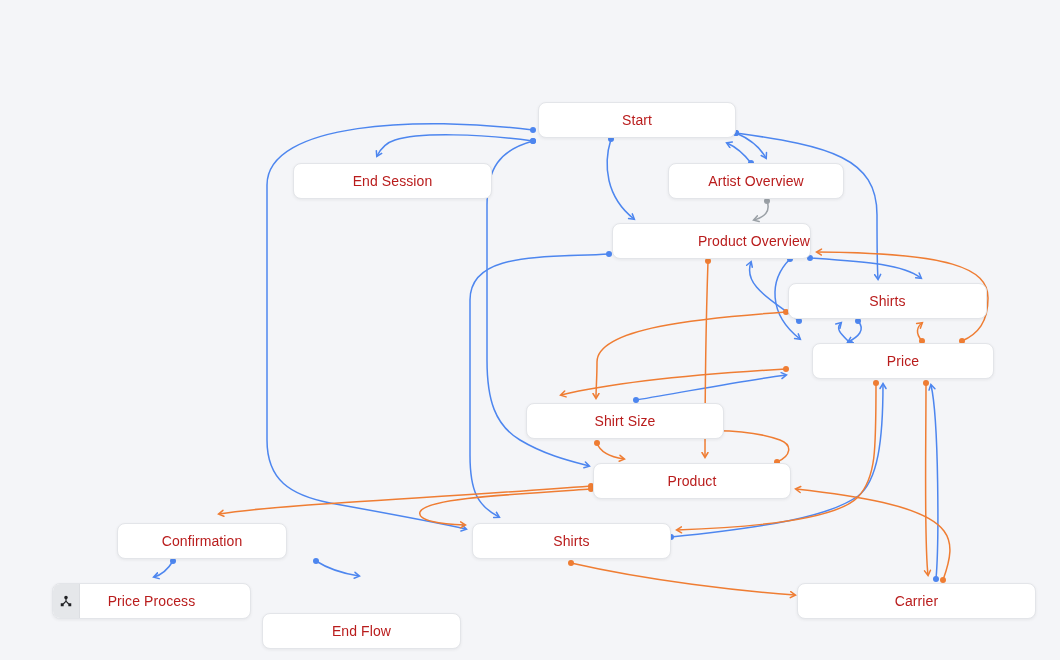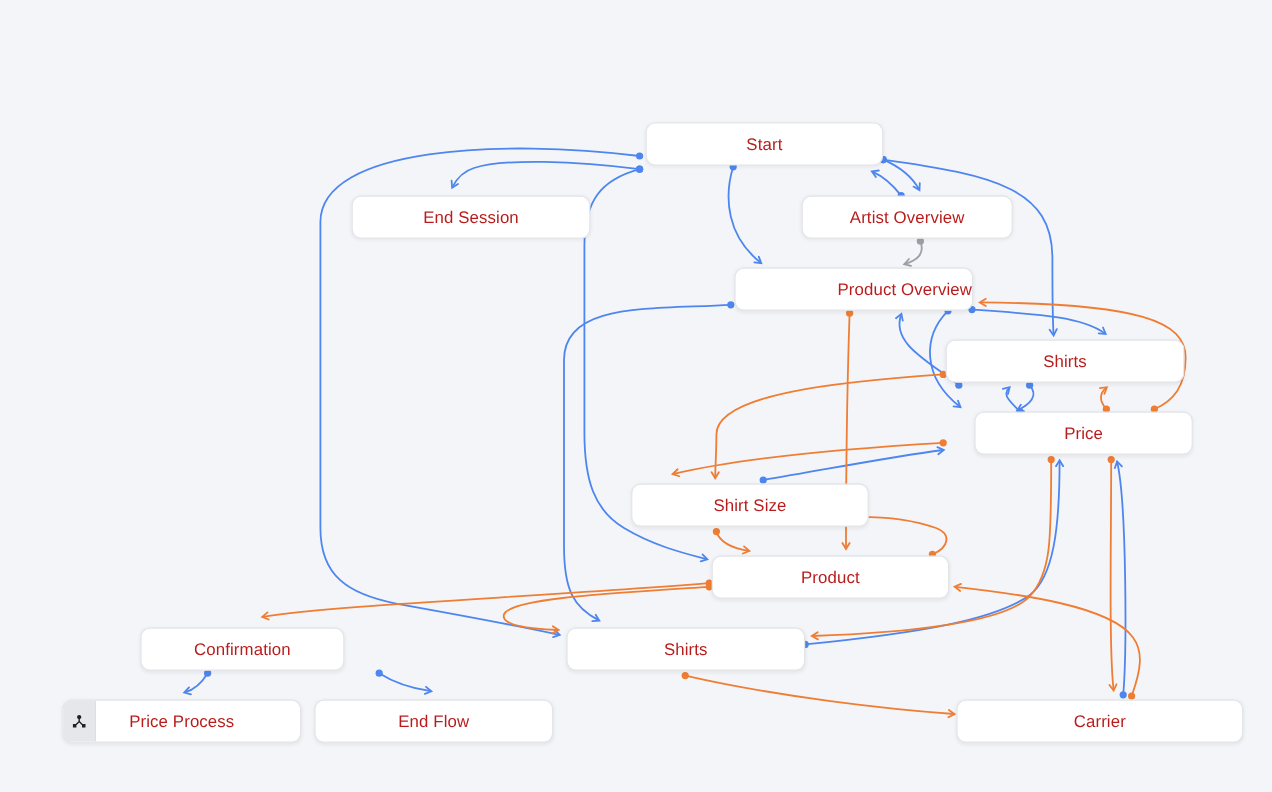--- a/index.html
+++ b/index.html
@@ -163,20 +163,20 @@
         <span class="node-label">Shirts</span>
       </div>
       <div class="flow-node" style="left: 52px; top: 583px; width: 199px; height: 36px;">
         <span class="icon-strip">
           <svg width="14" height="14" viewBox="0 0 24 24" fill="#202124" xmlns="http://www.w3.org/2000/svg">
             <path d="M17 16l-4-4V8.82C14.16 8.4 15 7.3 15 6c0-1.66-1.34-3-3-3S9 4.34 9 6c0 1.3.84 2.4 2 2.82V12l-4 4H3v5h5v-3.05l4-4.2 4 4.2V21h5v-5h-4z"></path>
           </svg>
         </span>
         <span class="node-label">Price Process</span>
       </div>
-      <div class="flow-node" style="left: 262px; top: 583px; width: 199px; height: 36px;">
+      <div class="flow-node" style="left: 262px; top: 613px; width: 199px; height: 36px;">
         <span class="node-label">End Flow</span>
       </div>
       <div class="flow-node" style="left: 797px; top: 583px; width: 239px; height: 36px;">
         <span class="node-label">Carrier</span>
       </div>
     </div>
 </div>
 
 </body></html>

